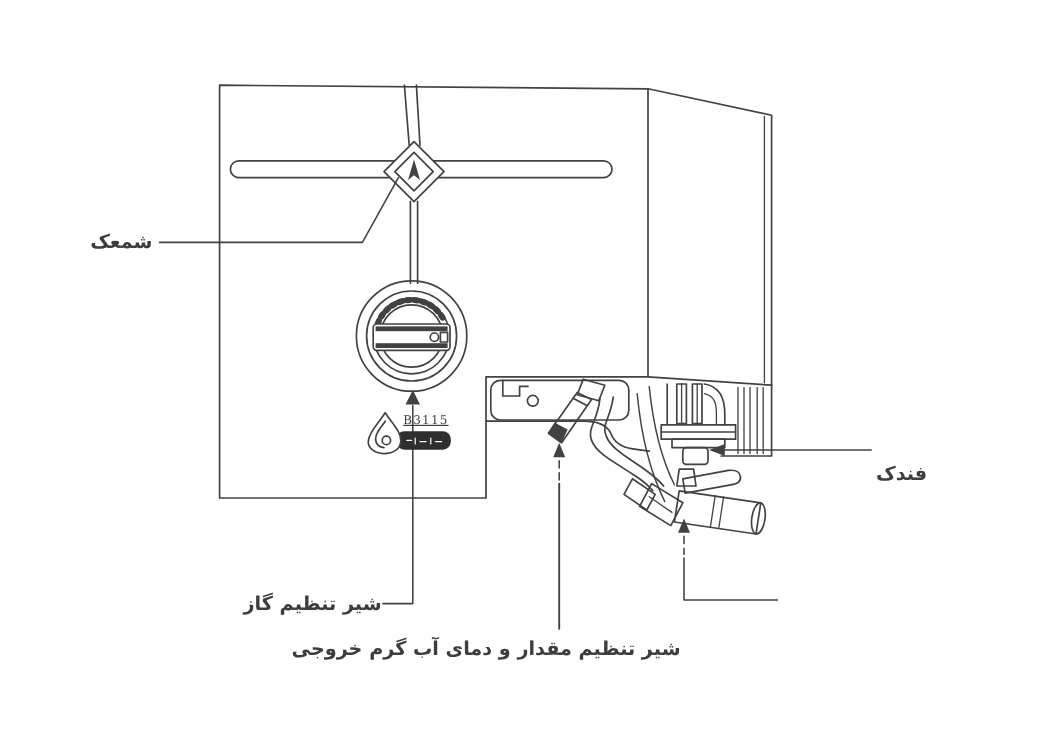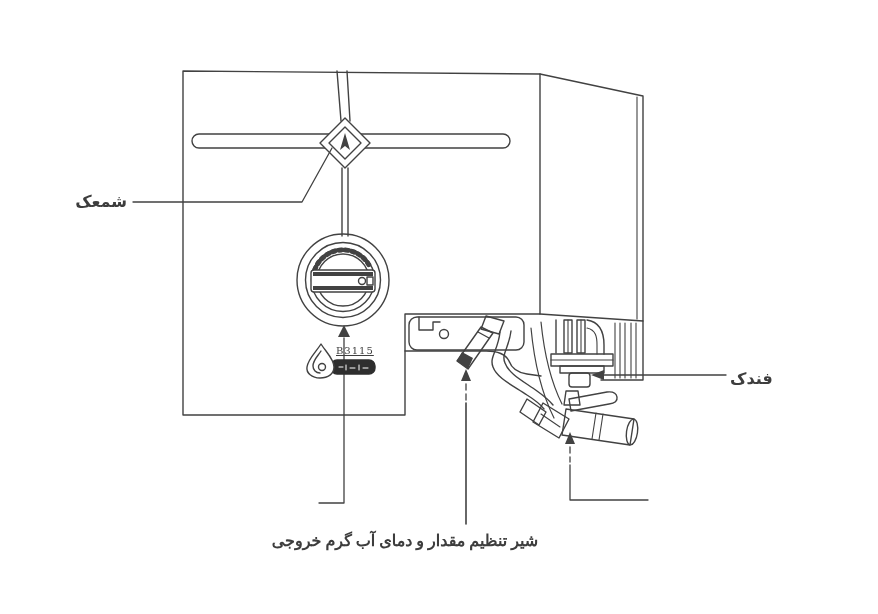--- a/index.html
+++ b/index.html
@@ -5,21 +5,21 @@
   html,body{margin:0;padding:0;background:#fff;}
   .canvas{
     position:relative;width:878px;height:614px;background:#ffffff;overflow:hidden;
     font-family:"DejaVu Sans",sans-serif;
   }
   .canvas svg{position:absolute;left:0;top:0;}
   .label{
     position:absolute;color:#3d3d3d;font-size:16px;font-weight:600;
     direction:rtl;white-space:nowrap;line-height:22px;
   }
-  .label-center{transform:translateX(-50%);font-family:Liberation Serif, serif;}
+  .label-center{transform:translateX(-50%);}
   .model-code{
     position:absolute;color:#3f3f3f;font-size:10px;letter-spacing:1px;
     font-family:"DejaVu Serif",serif;white-space:nowrap;text-decoration:underline;
   }
 </style>
 </head>
 <body>
 
 <div class="canvas">
 
@@ -139,21 +139,22 @@
         <path d="M551,360 L613,360" stroke-width="1.1"></path>
         <rect x="560" y="366" width="44" height="7"></rect>
         <rect x="569" y="373" width="21" height="14" rx="3"></rect>
       </g>
 
     </g>
   </svg>
 
   <div class="label" style="right:751px;top:191px;">شمعک</div>
 
-  <div class="label" style="left:730px;top:368px;">فندک</div>
+  <div class="label" style="left:730px;top:384px;">فندک</div>
 
+  <div class="label" style="right:560px;top:492px;">شیر تنظیم گاز</div>
 
   <div class="label label-center" style="left:405px;top:530px;">شیر تنظیم مقدار و دمای آب گرم خروجی</div>
 
 
   <div class="model-code" style="left:336px;top:345px;">B3115</div>
 
 </div>
 
 </body></html>

